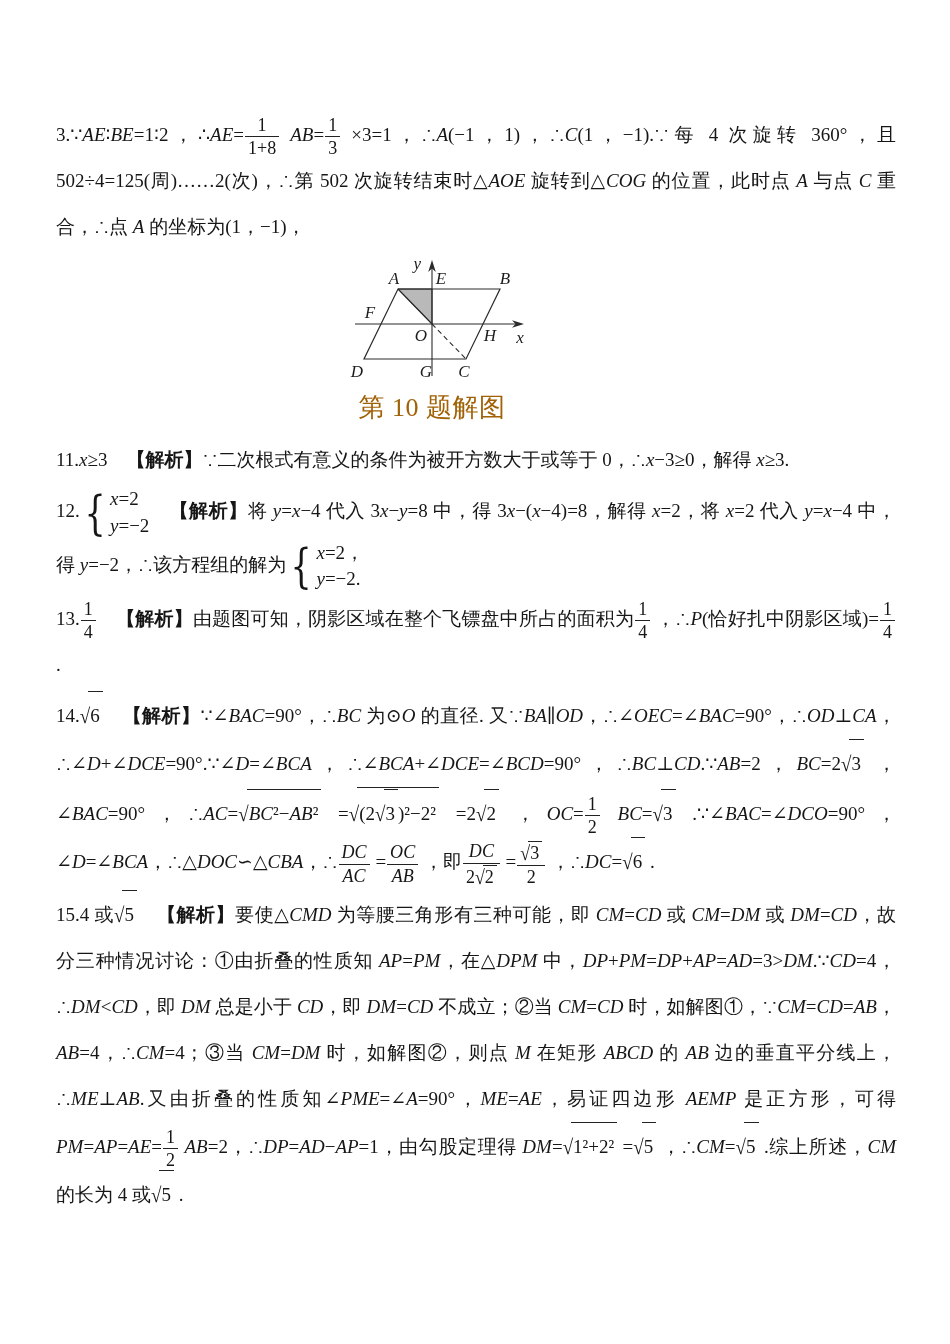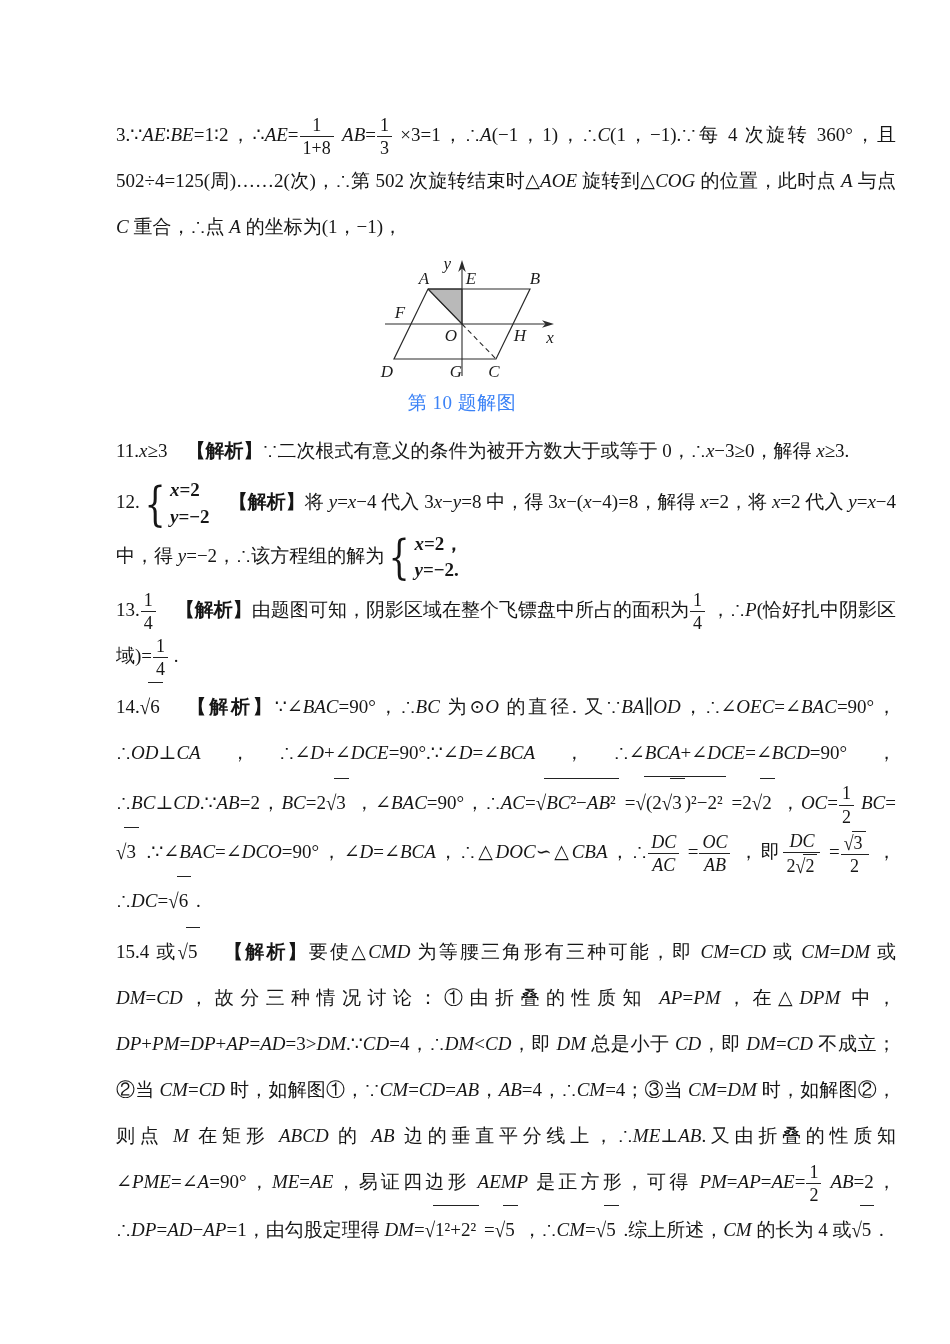--- a/index.html
+++ b/index.html
@@ -1,43 +1,43 @@
 <!DOCTYPE html>
 <html><head>
 <meta charset="utf-8">
 <style>
   html,body{margin:0;padding:0;}
   body{
     width:950px;height:1344px;background:#ffffff;overflow:hidden;
     font-family:"Liberation Serif","DejaVu Serif",serif;
     font-size:19px;color:#161616;
   }
-  .page{padding:112px 54px 0 116px;}
+  .page{padding:112px 54px 0 56px;}
   .para{margin:0 0 3px 0;text-align:justify;line-height:46px;}
   i{font-style:italic;}
   .hei{font-family:"Liberation Sans","DejaVu Sans",sans-serif;font-weight:700;margin-top:44px;}
   
   .frac{display:inline-block;vertical-align:middle;text-align:center;
         line-height:1.12;font-size:0.95em;padding:0 1px;}
   .frac>.num{display:block;border-bottom:1.3px solid #222;padding:0 3px 1px;}
   .frac>.den{display:block;padding:1px 3px 0;}
   
   .sqrt{white-space:nowrap;}
   .sqrt>.sign{display:inline-block;transform:scaleY(1.12);margin-right:-2px;}
   .sqrt>.rad{display:inline-block;border-top:1.3px solid #222;padding:1px 3px 0 2px;}
   
   .cases{display:inline-flex;align-items:center;vertical-align:middle;white-space:nowrap;}
   .cases>.brace{font-family:"DejaVu Serif",serif;font-size:2.5em;font-weight:300;
                 line-height:1;transform:scaleX(0.7);margin-right:0px;}
-  .cases>.col{display:inline-flex;flex-direction:column;line-height:1.4;text-align:left;font-weight:bold;}
+  .cases>.col{display:inline-flex;flex-direction:column;line-height:1.4;text-align:left;}
   
   .fig{margin:4px 0 12px 0;text-align:center;}
   .fig-inner{position:relative;left:-44px;display:inline-block;}
   .fig svg{display:block;margin:0 auto;}
-  .caption{margin-top:6px;font-size:19px;letter-spacing:0.5px;color:#3b82f6;}
+  .caption{margin-top:6px;font-size:26px;letter-spacing:0.5px;color:#a16207;}
   .lbl{font-family:"Liberation Serif","DejaVu Serif",serif;font-style:italic;
        font-size:17px;fill:#1c1c1c;}
 </style>
 </head>
 <body>
 
 <div class="page">
 
   <p class="para">3.∵<i>AE</i>∶<i>BE</i>=1∶2，∴<i>AE</i>=<span class="frac"><span class="num">1</span><span class="den">1+8</span></span> <i>AB</i>=<span class="frac"><span class="num">1</span><span class="den">3</span></span> ×3=1，∴<i>A</i>(−1，1)，∴<i>C</i>(1，−1).∵每 4 次旋转 360°，且 502÷4=125(周)……2(次)，∴第 502 次旋转结束时△<i>AOE</i> 旋转到△<i>COG</i> 的位置，此时点 <i>A</i> 与点 <i>C</i> 重合，∴点 <i>A</i> 的坐标为(1，−1)，</p>
 

